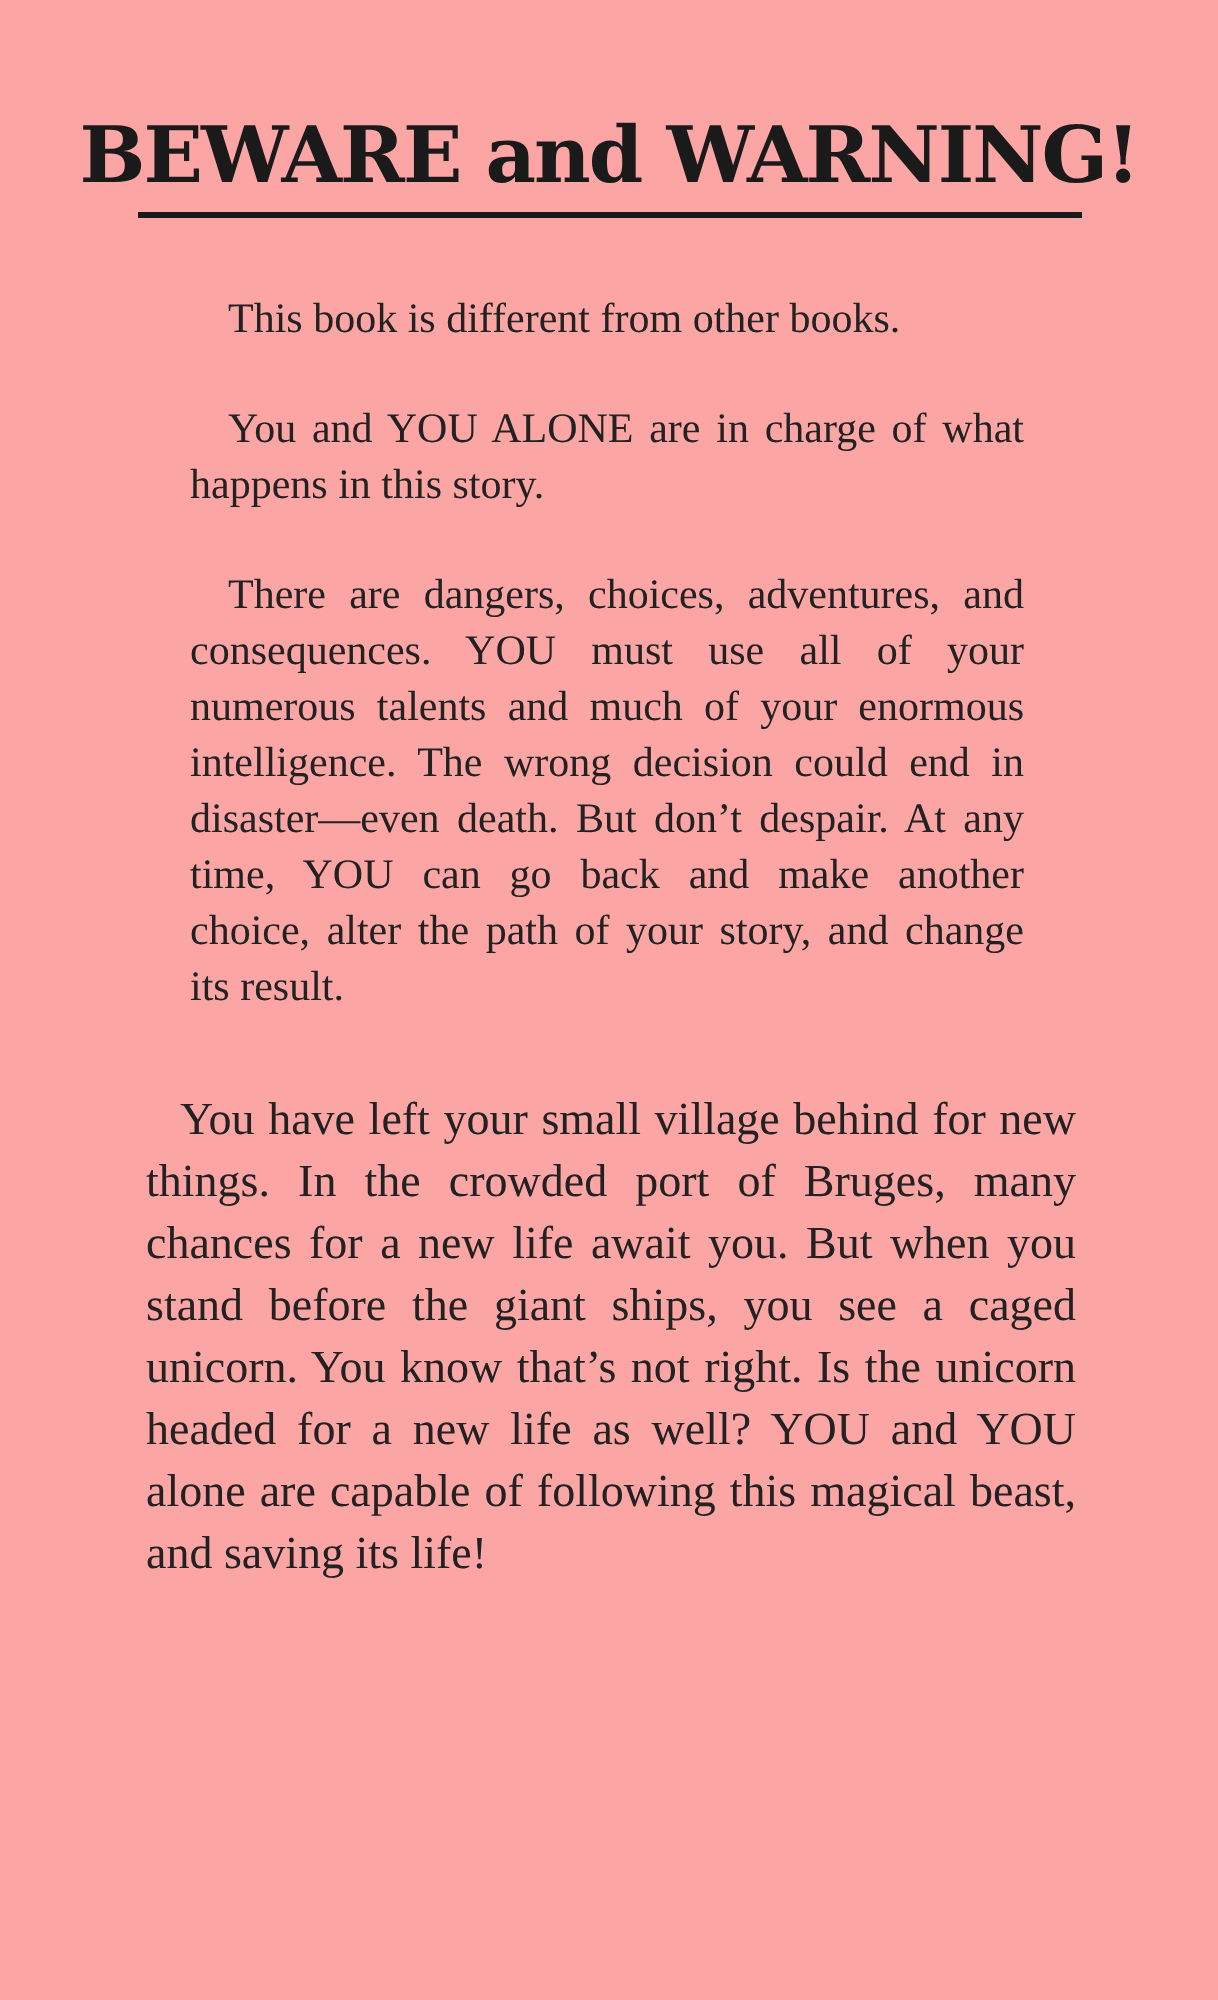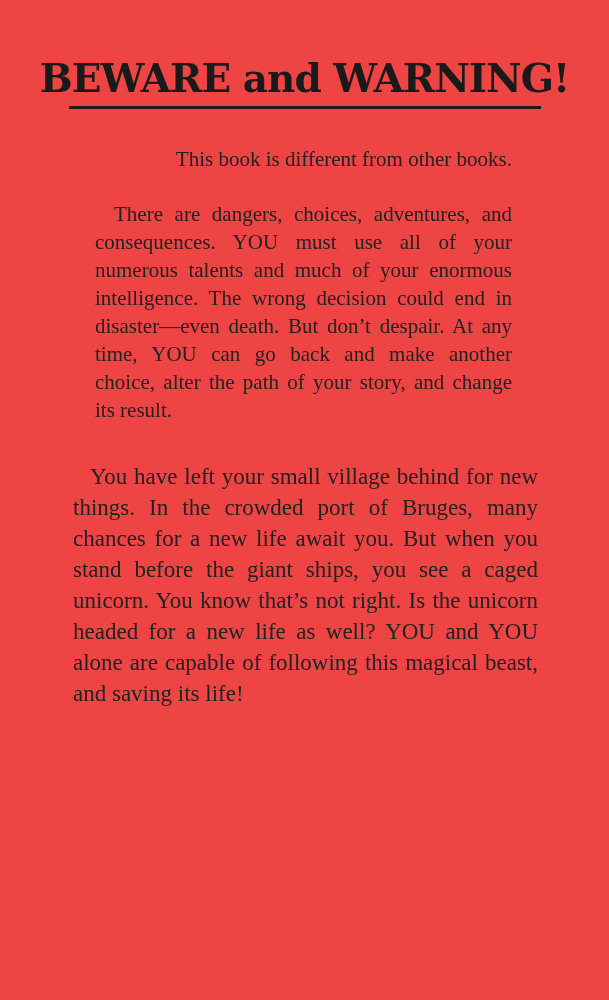--- a/index.html
+++ b/index.html
@@ -4,21 +4,21 @@
 <style>
   html, body {
     margin: 0;
     padding: 0;
     background: #ffffff;
   }
   .page {
     position: relative;
     width: 609px;
     height: 1000px;
-    background: #ef4444;
+    background: #fca5a5;
     overflow: hidden;
     font-family: "Liberation Serif", serif;
     color: #1c1c1c;
   }
   .title-wrap {
     margin-top: 58px;
     text-align: center;
   }
   .page-title {
     display: inline-block;
@@ -45,21 +45,21 @@
     font-size: 21px;
     line-height: 28px;
     text-align: justify;
     text-indent: 19px;
     color: #222222;
   }
   .intro-block p + p {
     margin-top: 27px;
   }
   .intro-block p:first-child {
-    text-align: right;
+    text-align: left;
   }
   .story-block {
     margin: 37px 0 16px 73px;
     width: 465px;
   }
   .story-block p {
     margin: 0;
     font-size: 23px;
     line-height: 31px;
     text-align: justify;
@@ -72,20 +72,21 @@
 
 <div class="page">
 
   <div class="title-wrap">
     <div class="page-title">BEWARE and WARNING!</div>
     <div class="title-underline"></div>
   </div>
 
   <div class="intro-block">
     <p>This book is different from other books.</p>
+    <p>You and YOU ALONE are in charge of what happens in this story.</p>
     <p>There are dangers, choices, adventures, and consequences. YOU must use all of your numerous talents and much of your enormous intelligence. The wrong decision could end in disaster—even death. But don’t despair. At any time, YOU can go back and make another choice, alter the path of your story, and change its result.</p>
   </div>
 
   <div class="story-block">
     <p>You have left your small village behind for new things. In the crowded port of Bruges, many chances for a new life await you. But when you stand before the giant ships, you see a caged unicorn. You know that’s not right. Is the unicorn headed for a new life as well? YOU and YOU alone are capable of following this magical beast, and saving its life!</p>
   </div>
 
 </div>
 
 </body></html>

